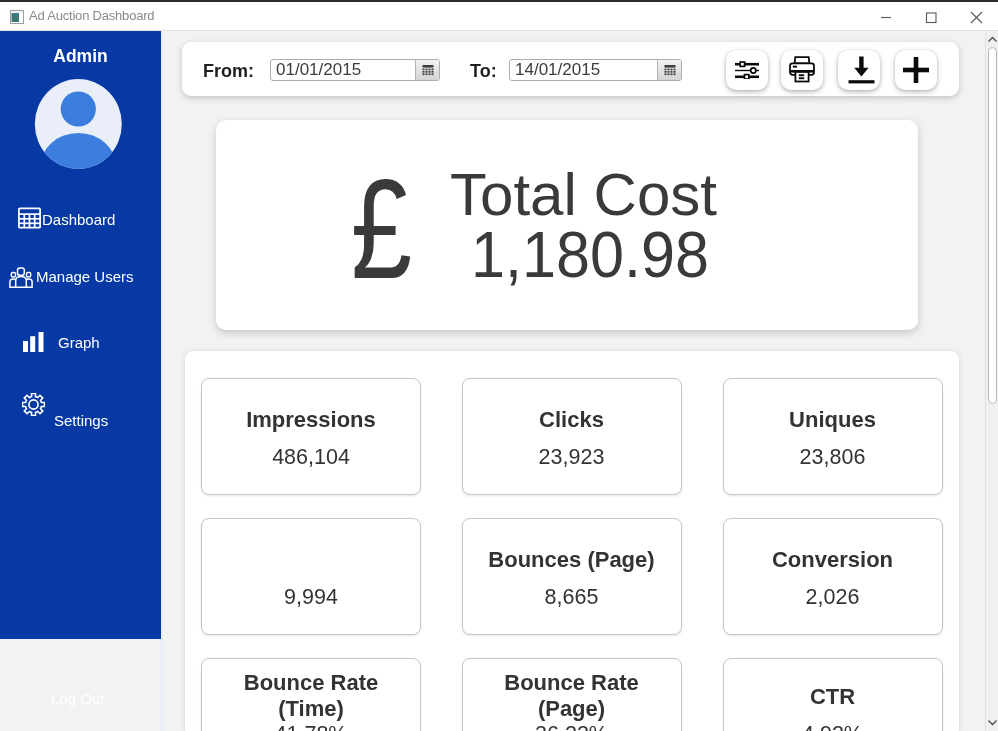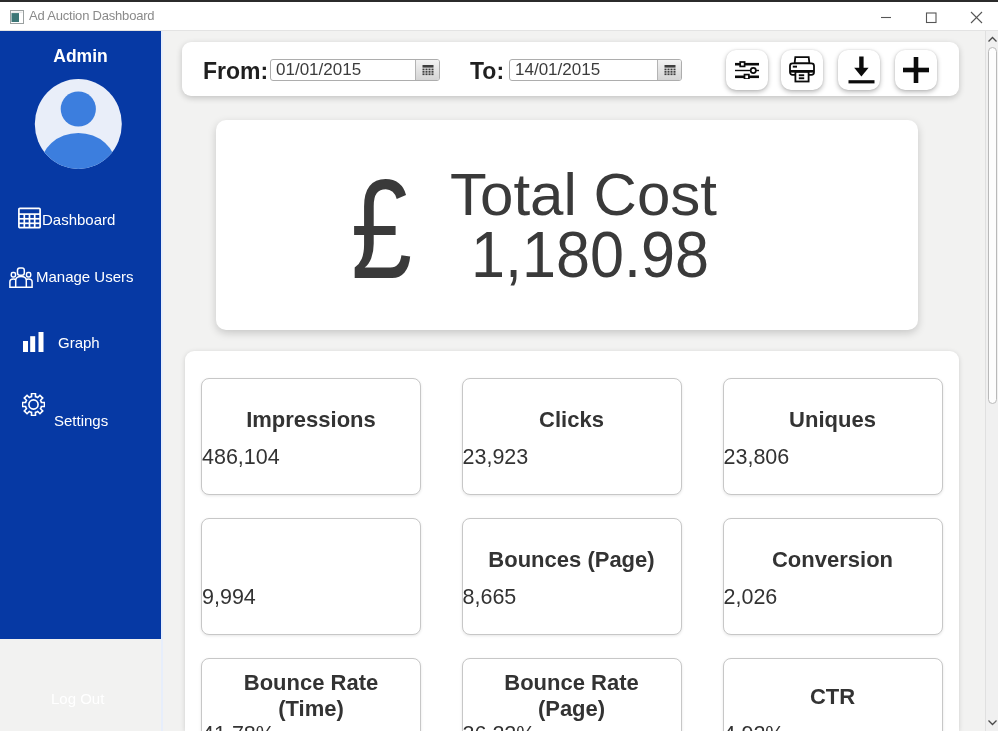--- a/index.html
+++ b/index.html
@@ -2,30 +2,30 @@
 <html><head><meta charset="utf-8"><style>
 *{margin:0;padding:0;box-sizing:border-box}
 html,body{width:998px;height:731px;overflow:hidden;background:#f2f2f1;font-family:"Liberation Sans",sans-serif}
 .abs{position:absolute}
 #titlebar{position:absolute;left:0;top:0;width:998px;height:31px;background:#fff;border-top:2px solid #2b2b2b;border-bottom:1px solid #e3e3e3}
 #title-text{position:absolute;left:29px;top:0;height:27px;line-height:27px;font-size:13px;letter-spacing:-0.2px;color:#8a8a8a}
 #sidebar{position:absolute;left:0;top:31px;width:161px;height:608px;background:#0639a4}
 #admin{position:absolute;left:0;top:15px;width:161px;text-align:center;font-size:17.5px;font-weight:bold;color:#fff}
 .menu-text{position:absolute;font-size:15px;font-weight:normal;color:#fff;line-height:15px}
 #topbar{position:absolute;left:182px;top:42px;width:777px;height:54px;background:#fff;border-radius:9px;box-shadow:0 2px 6px rgba(0,0,0,0.2)}
-.lbl{position:absolute;font-size:23px;font-weight:bold;color:#1f1f1f;line-height:23px}
+.lbl{position:absolute;font-size:18px;font-weight:bold;color:#1f1f1f;line-height:23px}
 .dp{position:absolute;top:59px;height:22px;background:#fff;border:1px solid #adadad;border-radius:3px}
 .dp .txt{position:absolute;left:5px;top:0;height:20px;line-height:20px;font-size:17px;color:#3c3c3c}
 .dp .cal{position:absolute;right:0;top:0;width:24px;height:20px;background:linear-gradient(#f2f2f2,#d4d4d4);border-left:1px solid #b4b4b4;border-radius:0 2px 2px 0}
 .btn{position:absolute;top:50px;width:42px;height:40px;background:#fff;border-radius:10px;box-shadow:0 2px 5px rgba(0,0,0,0.28),0 0 2px rgba(0,0,0,0.12)}
 #totalcard{position:absolute;left:216px;top:120px;width:702px;height:210px;background:#fff;border-radius:10px;box-shadow:0 3px 8px rgba(0,0,0,0.18)}
 #panel{position:absolute;left:185px;top:351px;width:774px;height:380px;background:#fff;border-radius:9px 9px 0 0;box-shadow:0 1px 5px rgba(0,0,0,0.15)}
 .card{position:absolute;width:220px;height:117px;background:#fff;border:1px solid #c7c7c7;border-radius:8px;box-shadow:0 1px 3px rgba(0,0,0,0.1)}
 .card .t{position:absolute;left:0;width:100%;text-align:center;font-size:22px;font-weight:bold;color:#333;line-height:25.5px}
-.card .v{position:absolute;left:0;width:100%;font-size:21.5px;color:#333}
+.card .v{position:absolute;left:0;width:100%;text-align:center;font-size:21.5px;color:#333}
 #scroll{position:absolute;left:985px;top:31px;width:13px;height:700px;background:#f0f0f0;border-left:1px solid #e0e0e0}
 #thumb{position:absolute;left:1.5px;top:16px;width:9px;height:357px;background:#fdfdfd;border:1px solid #b9b9b9;border-radius:5px}
 </style></head>
 <body>
 <div id="titlebar">
   <svg class="abs" style="left:10px;top:8px" width="14" height="14" viewBox="0 0 14 14">
       <rect x="0.5" y="0.5" width="13" height="13" fill="#fff" stroke="#9aa0a0"></rect>
       <rect x="1.5" y="3" width="7.5" height="9" fill="#3c7676"></rect>
       <rect x="1.5" y="1.5" width="11" height="1.6" fill="#e8e8e8"></rect>
     </svg>

